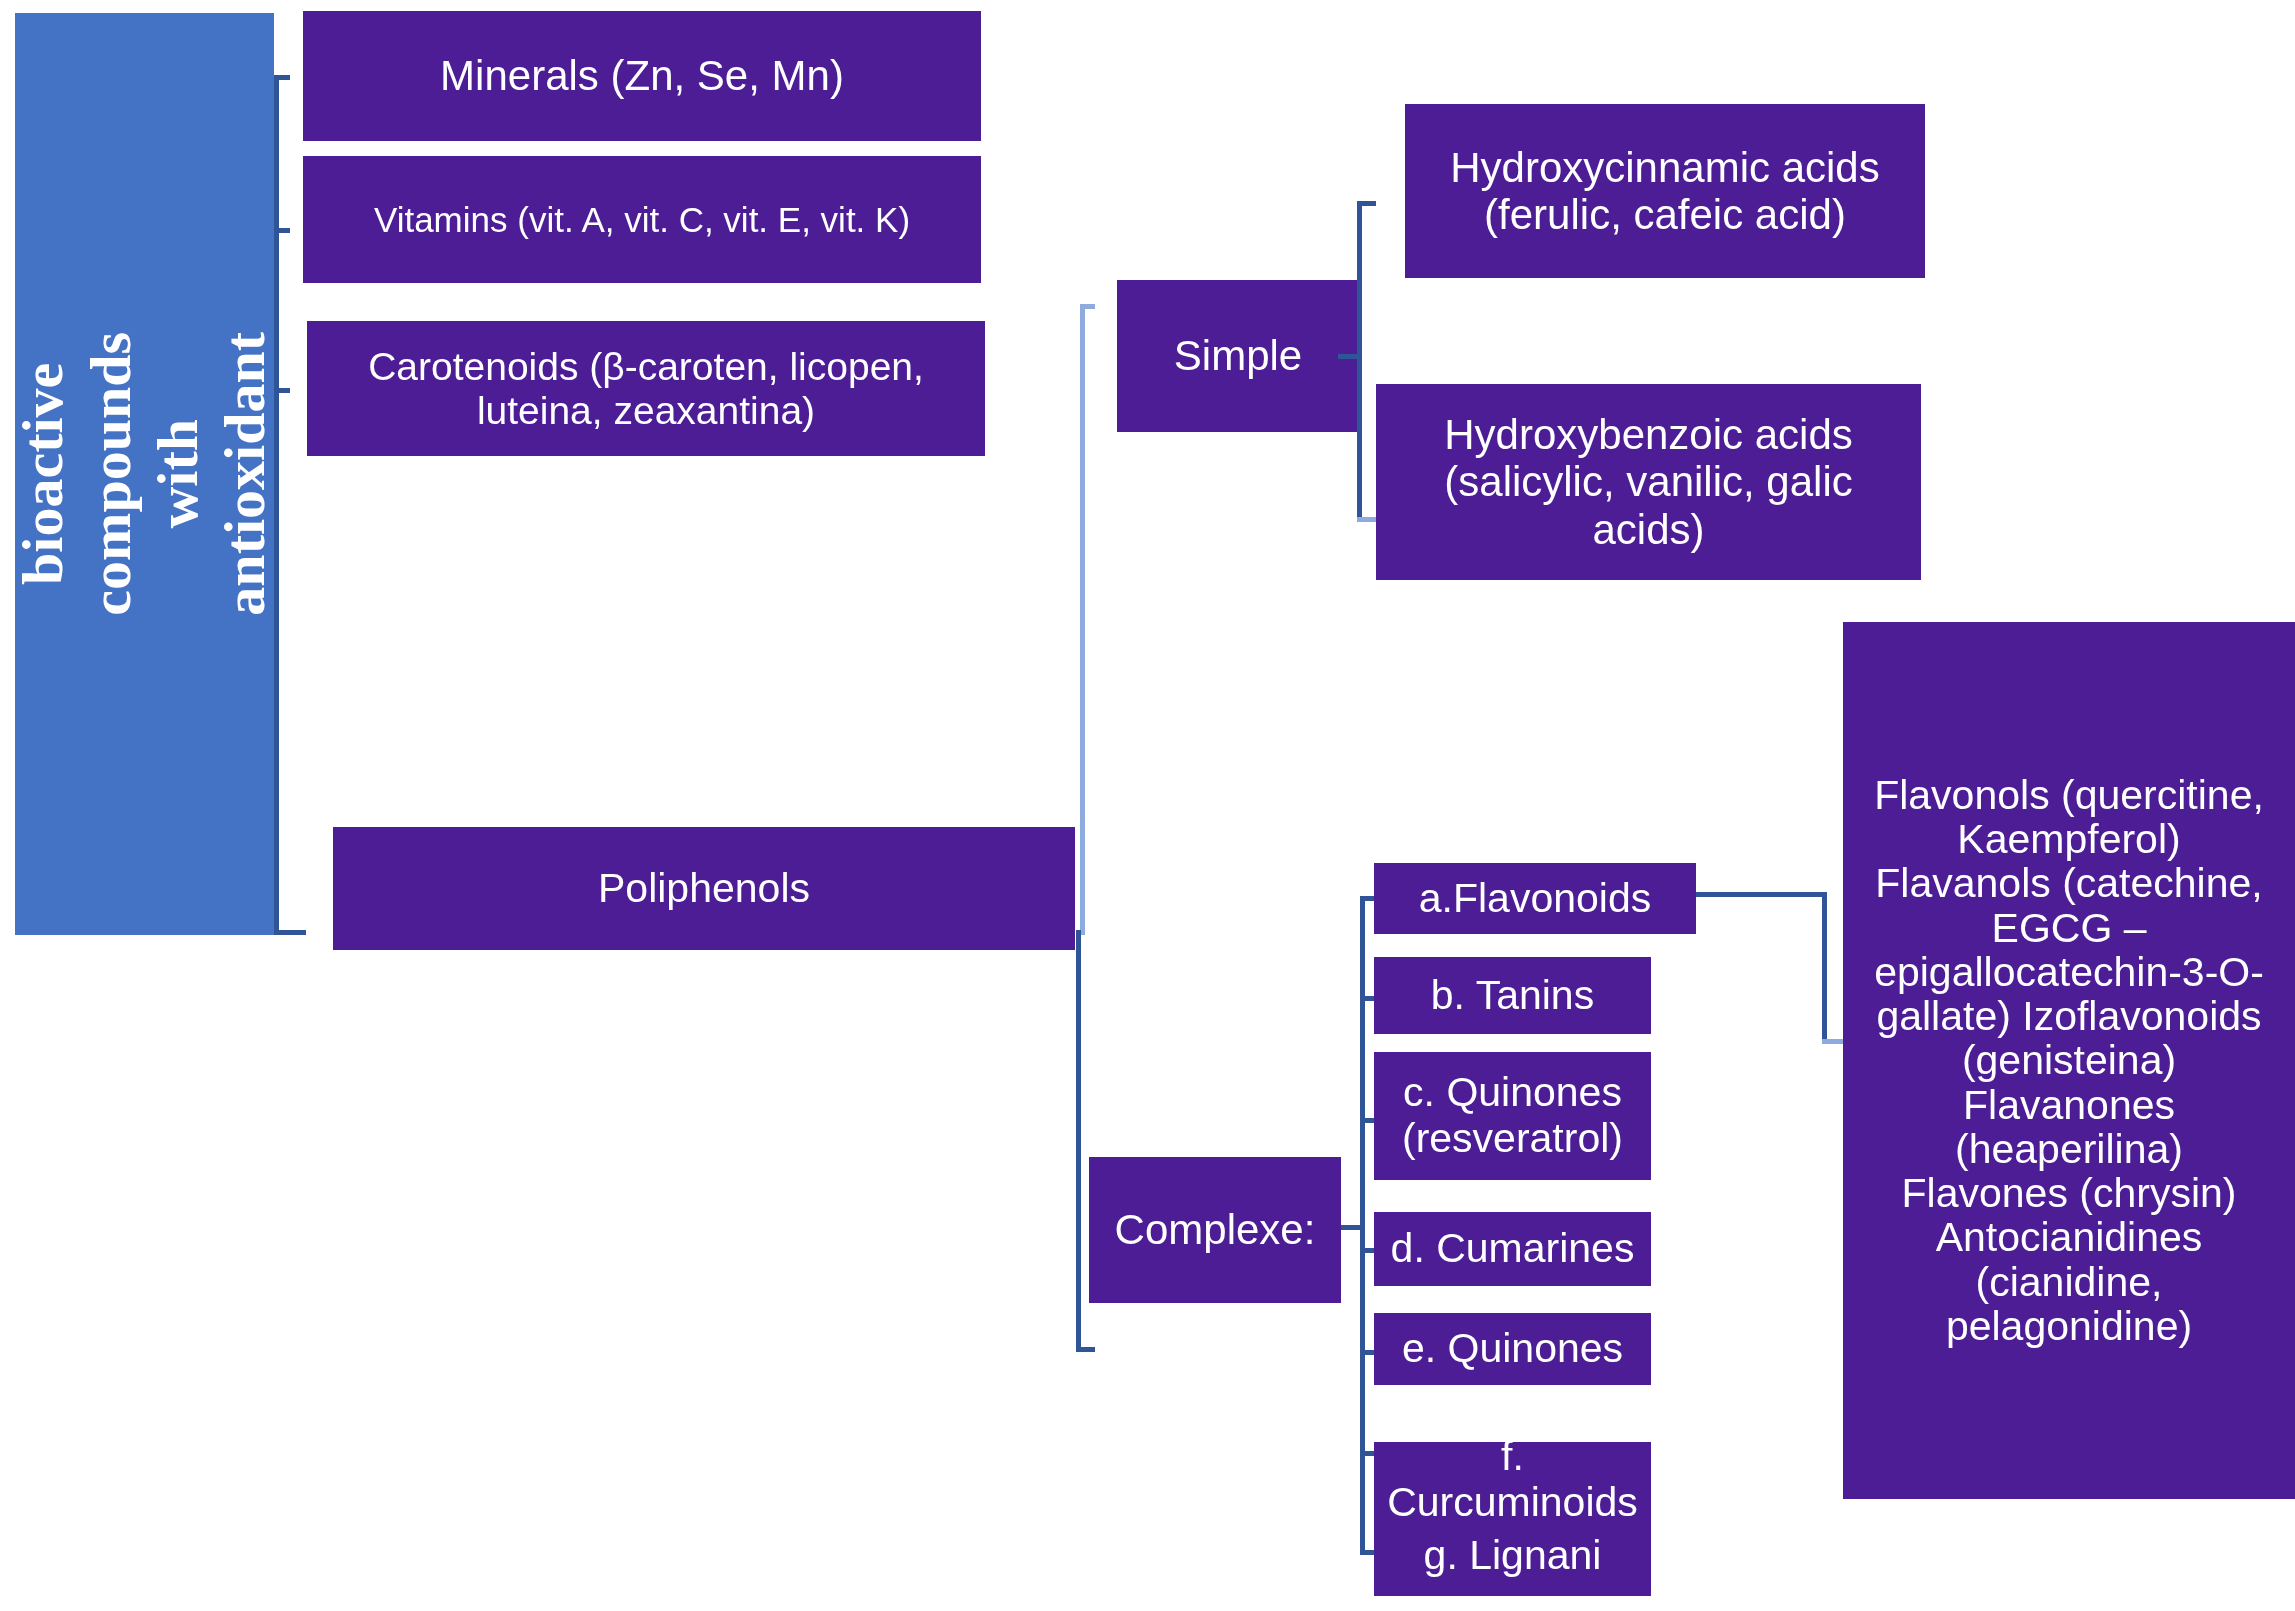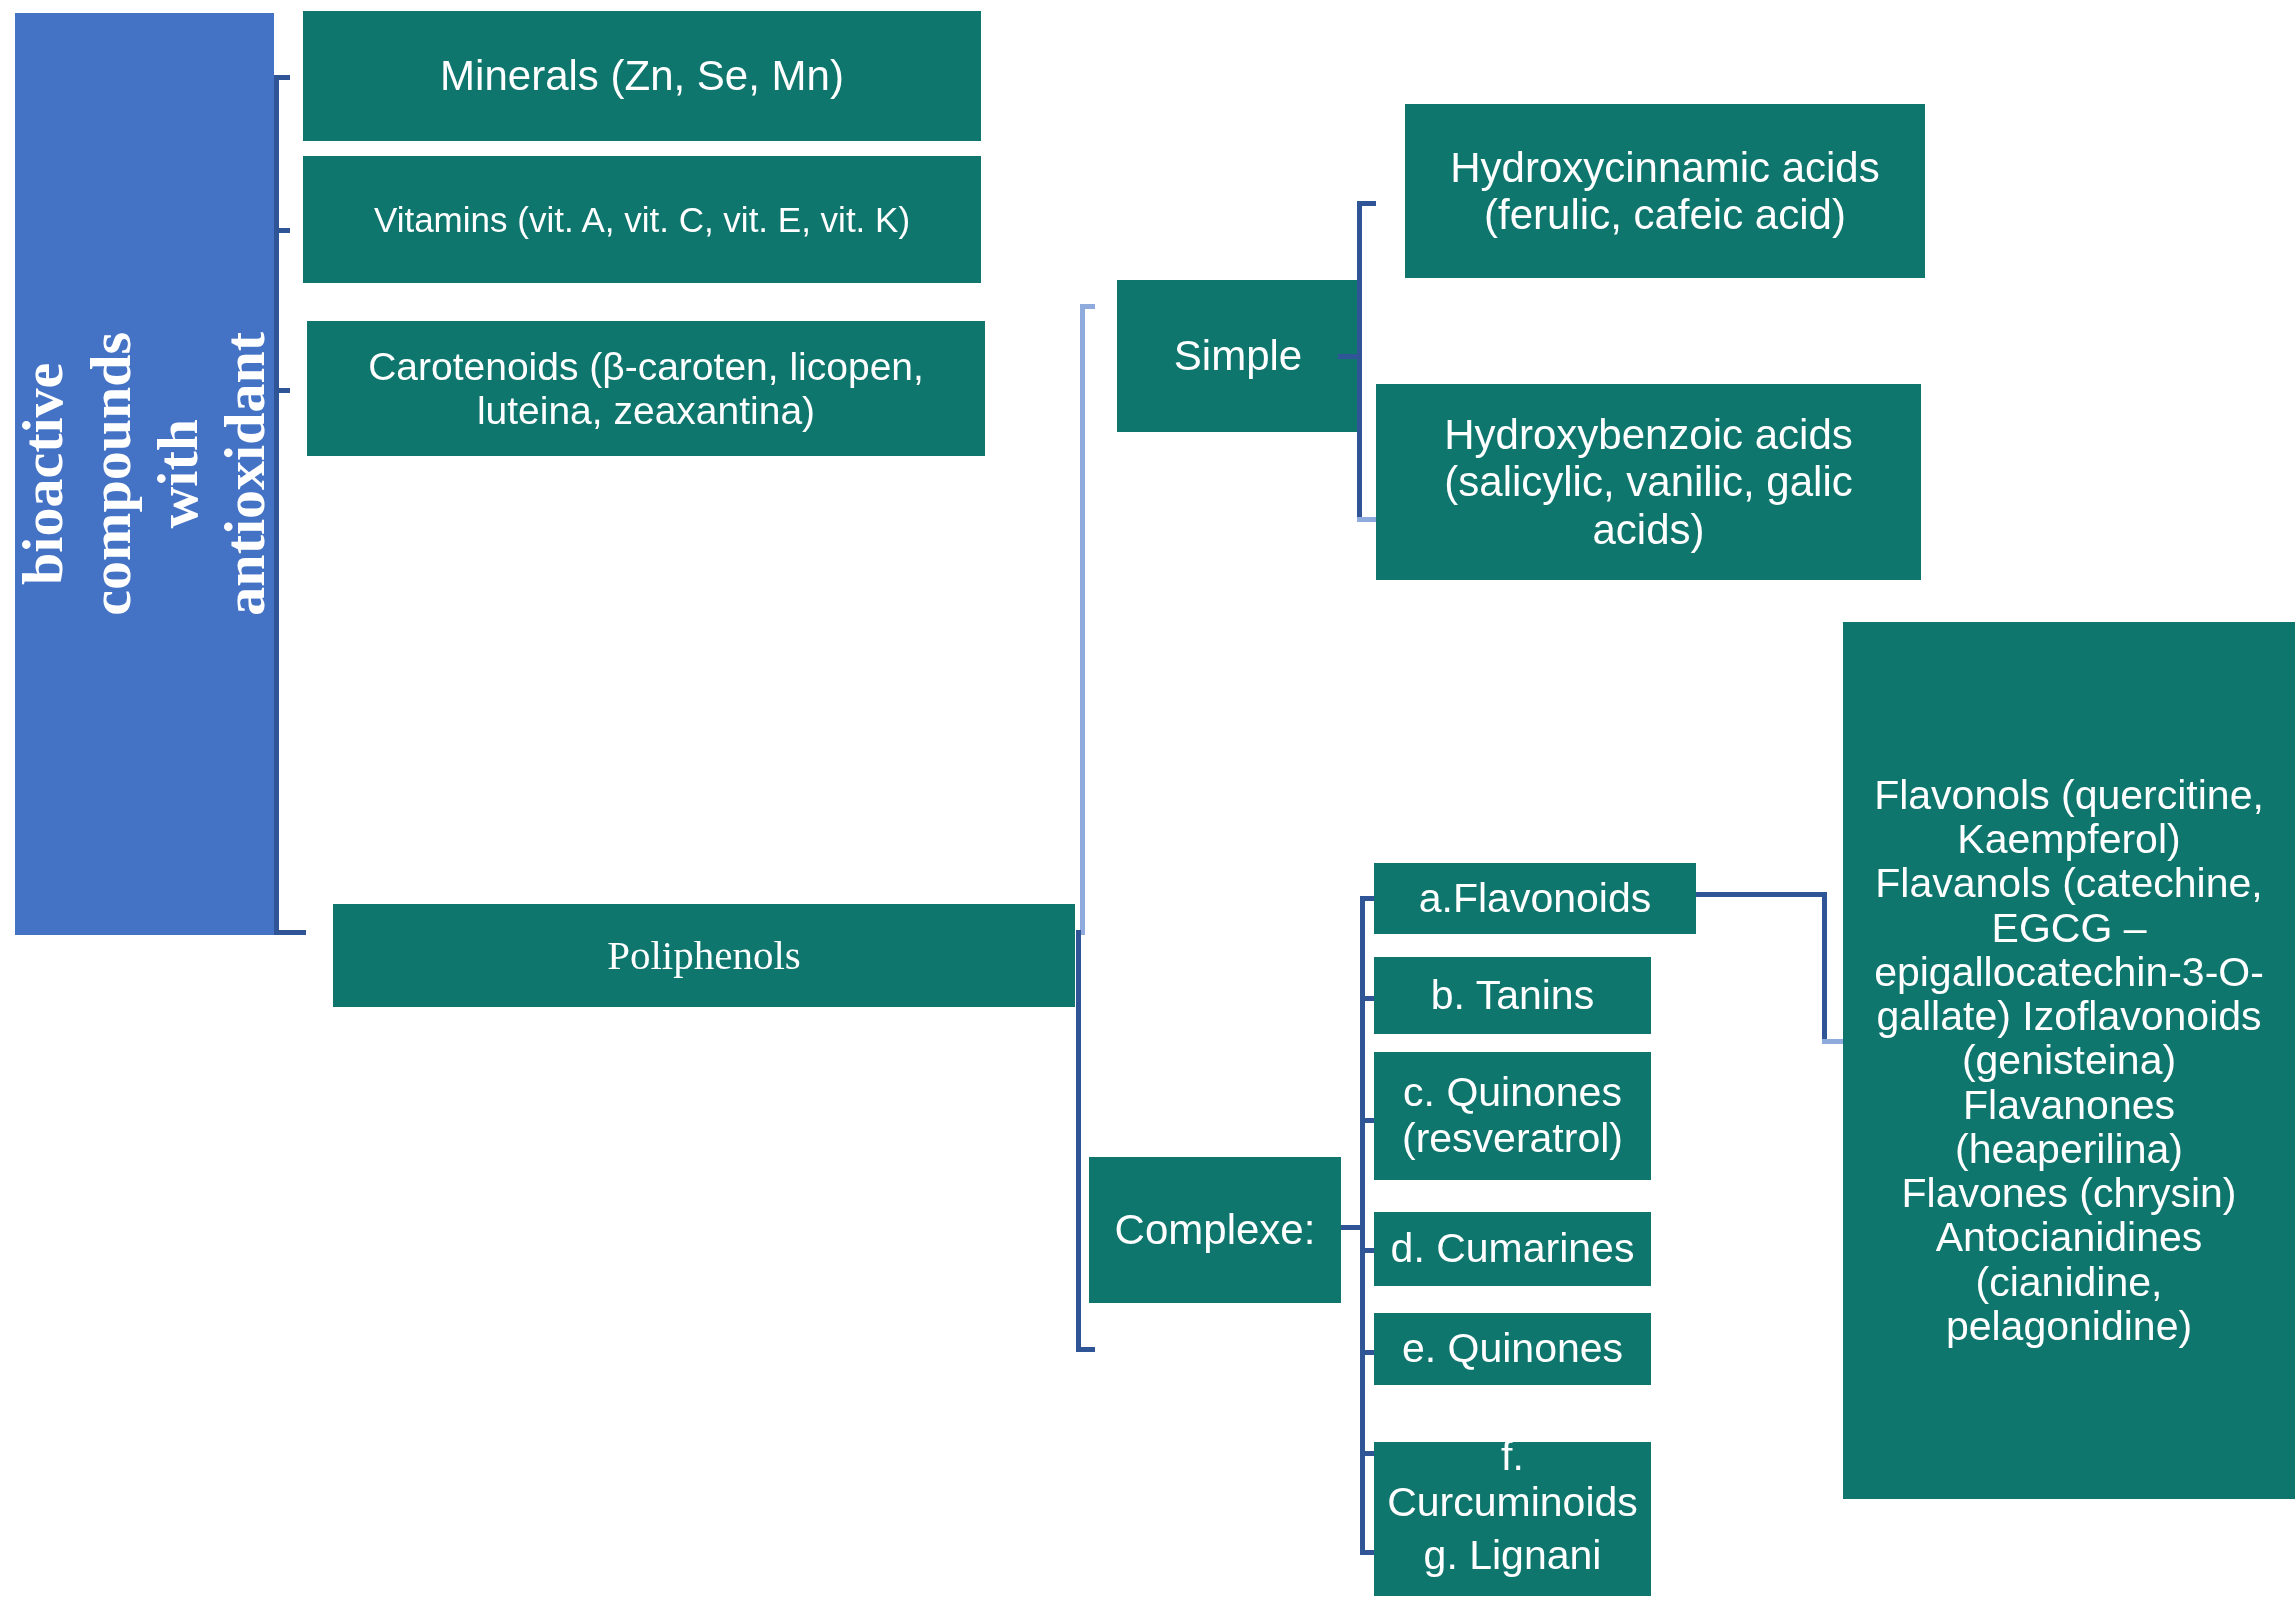--- a/index.html
+++ b/index.html
@@ -5,21 +5,21 @@
   html,body{margin:0;padding:0;background:#ffffff;}
   #stage{
     position:relative;
     width:2295px;height:1611px;
     background:#ffffff;
     overflow:hidden;
     font-family:"Liberation Sans", sans-serif;
   }
   .box{
     position:absolute;
-    background:#0f766e;
+    background:#4c1d95;
     color:#ffffff;
     display:flex;
     align-items:center;
     justify-content:center;
     text-align:center;
     line-height:1.12;
     box-sizing:border-box;
     padding:2.9px 7.2px;
     font-weight:400;
   }
@@ -73,21 +73,21 @@
 
   <div class="box" style="left:303px;top:156px;width:678px;height:127px;font-size:35px;">
     <span>Vitamins (vit. A, vit. C, vit. E, vit. K)</span>
   </div>
 
   <div class="box" style="left:307px;top:321px;width:678px;height:135px;font-size:39px;">
     <span>Carotenoids (β-caroten, licopen,
 luteina, zeaxantina)</span>
   </div>
 
-  <div class="box" style="left:333px;top:904px;width:742px;height:103px;font-size:41px;font-family:Liberation Serif, serif;">
+  <div class="box" style="left:333px;top:827px;width:742px;height:123px;font-size:41px;">
     <span>Poliphenols</span>
   </div>
 
   <div class="ln ln-v ln-light" style="left:1080px;top:304px;height:631px;"></div>
   <div class="ln ln-v" style="left:1076px;top:930px;height:422px;"></div>
   <div class="ln ln-h ln-light" style="left:1080px;top:304px;width:14.5px;"></div>
   <div class="ln ln-h" style="left:1076px;top:1347px;width:19px;"></div>
 
   <div class="box" style="left:1090px;top:280px;width:242px;height:152px;font-size:42px;margin-left:27px;">
     <span>Simple</span>

